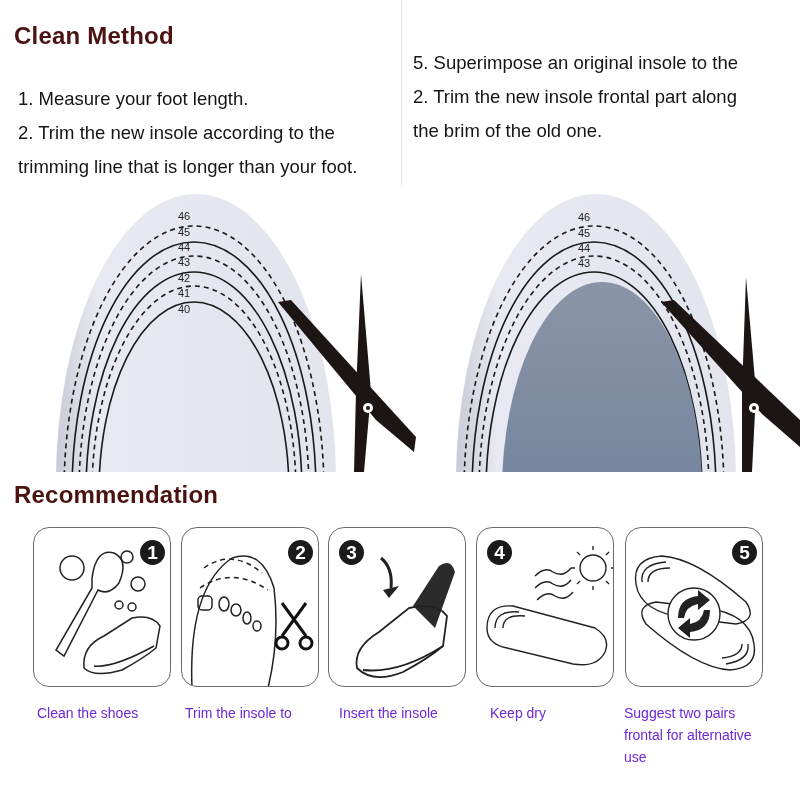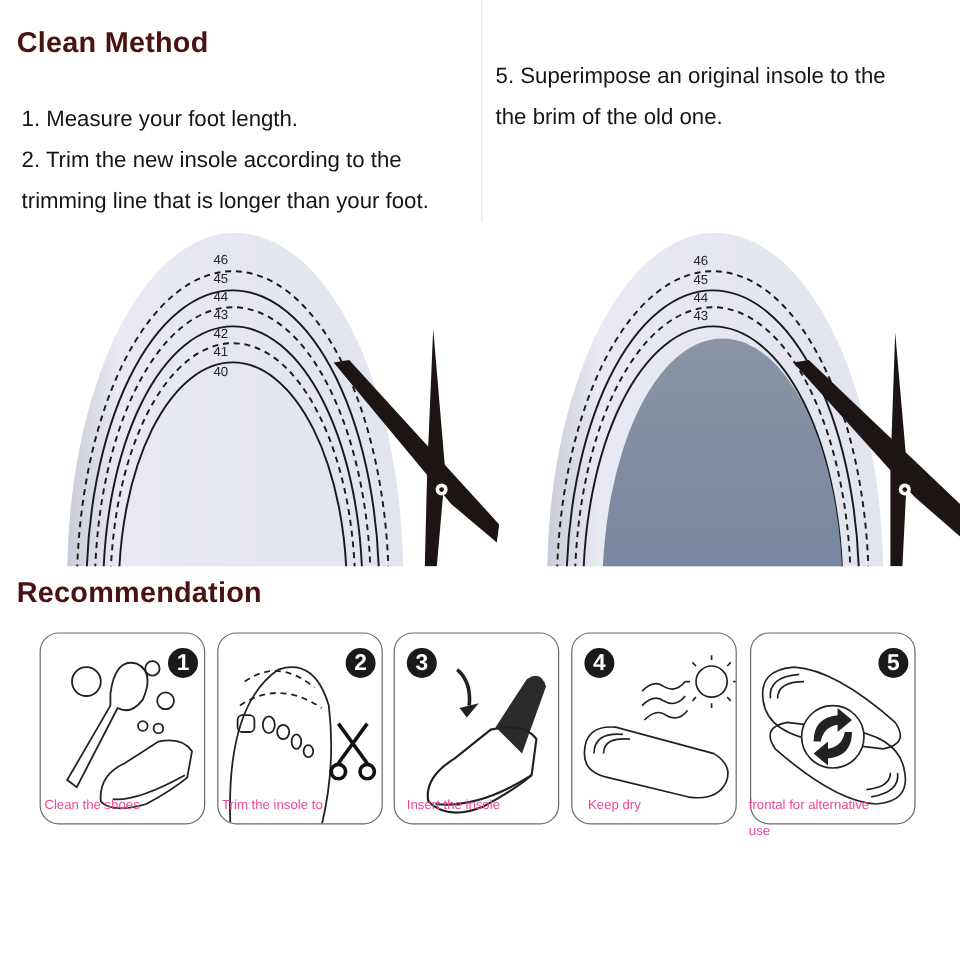--- a/index.html
+++ b/index.html
@@ -7,37 +7,38 @@
          font-family: "Liberation Sans", "DejaVu Sans", sans-serif; color: #111; }
   .abs { position: absolute; }
   .section-title { font-weight: bold; font-size: 24px; color: #4a1210; letter-spacing: 0.2px; }
   .step-text { font-size: 18.5px; line-height: 34px; color: #151515; white-space: nowrap; }
   .divider { position: absolute; left: 401px; top: 0; width: 1px; height: 185px; background: #e6e6e6; }
   .insole-wrap { position: absolute; top: 192px; width: 400px; height: 280px; overflow: hidden; margin-left: 16px; }
   .card { position: absolute; top: 527px; width: 138px; height: 160px; border: 1.5px solid #6a6a6a;
           border-radius: 16px; background: #fff; box-sizing: border-box; overflow: hidden; }
   .badge { position: absolute; width: 25px; height: 25px; border-radius: 50%; background: #1a1a1a;
            color: #fff; font-weight: bold; font-size: 19px; line-height: 25px; text-align: center; }
-  .caption { position: absolute; top: 660px; font-size: 11px; line-height: 22px; color: #ec4899; }
+  .caption { position: absolute; top: 702px; font-size: 14px; line-height: 22px; color: #6d28d9; }
 </style>
 </head>
 <body>
 
 <div class="abs section-title" style="left:14px; top:22px;">Clean Method</div>
 
 <div class="divider"></div>
 
 <div class="abs" style="left:18px; top:82px;">
   <div class="step-text">1.  Measure your foot length.</div>
   <div class="step-text">2.  Trim the new insole according to the</div>
   <div class="step-text">trimming line that is longer than your foot.</div>
 </div>
 
 <div class="abs" style="left:413px; top:46px;">
   <div class="step-text">5.  Superimpose an original insole to the</div>
+  <div class="step-text">2.  Trim the new insole frontal part along</div>
   <div class="step-text">the brim of the old one.</div>
 </div>
 
 <div class="insole-wrap" style="left:0;">
   <svg width="400" height="280" viewBox="0 0 400 280">
     <defs>
       <linearGradient id="ins" x1="0" y1="0" x2="1" y2="0">
         <stop offset="0" stop-color="#c9cbd6"></stop>
         <stop offset="0.15" stop-color="#e8e9f2"></stop>
         <stop offset="1" stop-color="#e2e4ee"></stop>
@@ -201,15 +202,16 @@
 <div class="caption" style="left:185px;">
   <div>Trim the insole to</div>
 </div>
 <div class="caption" style="left:339px;">
   <div>Insert the insole</div>
 </div>
 <div class="caption" style="left:490px;text-align:center;">
   <div>Keep dry</div>
 </div>
 <div class="caption" style="left:624px;">
+  <div>Suggest two pairs</div>
   <div>frontal for alternative</div>
   <div>use</div>
 </div>
 
 </body></html>

